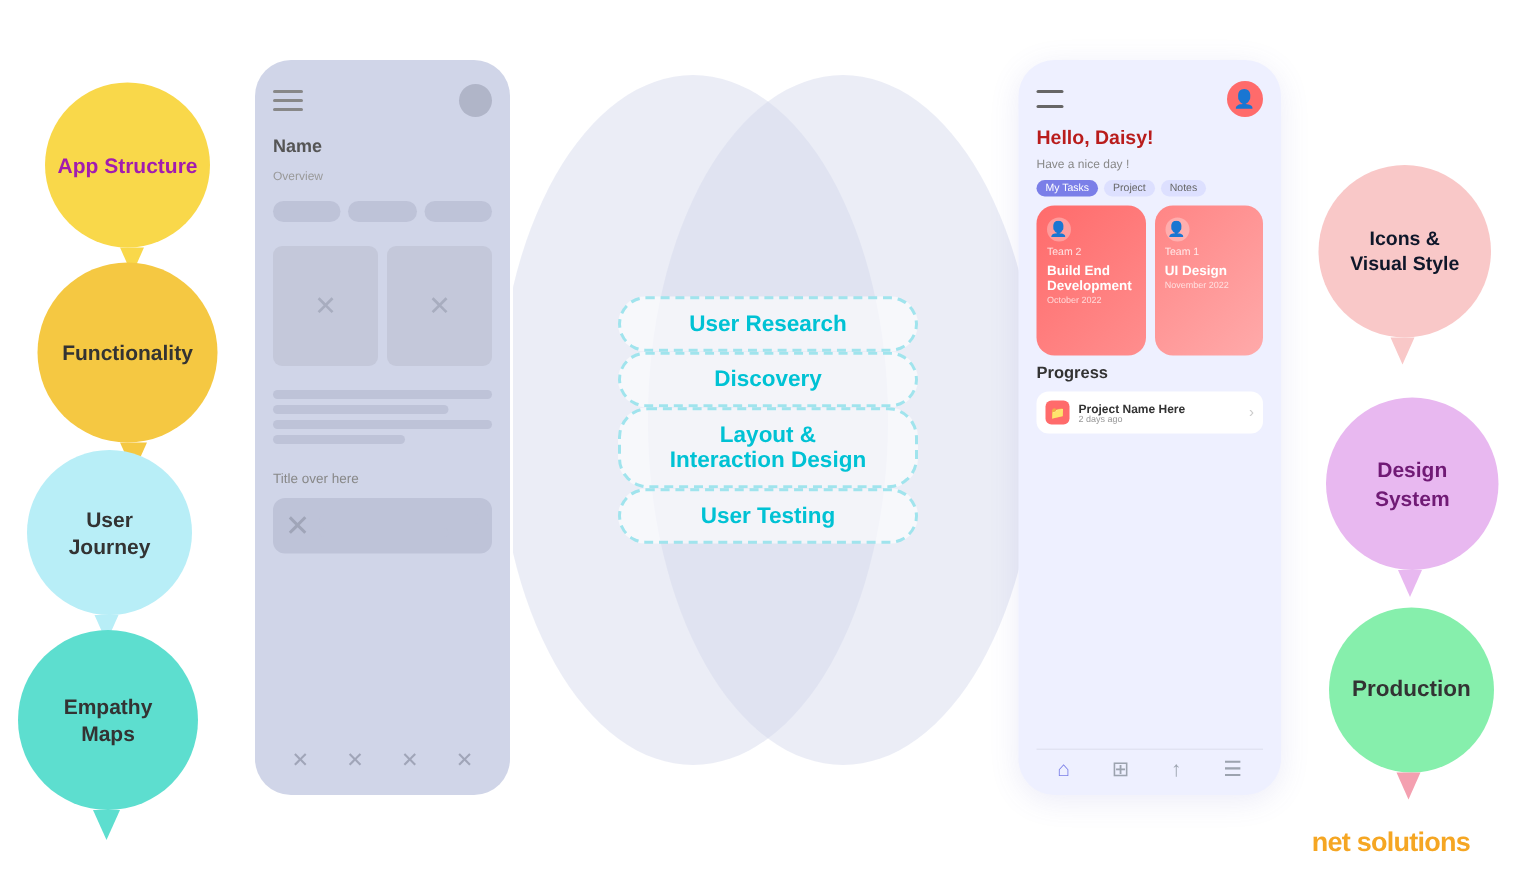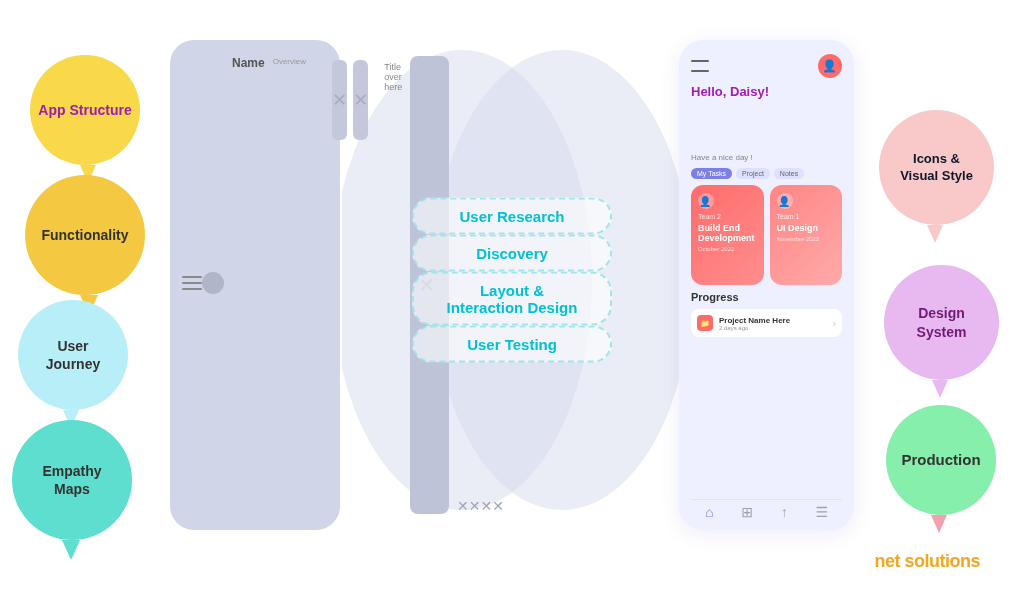--- a/index.html
+++ b/index.html
@@ -139,20 +139,21 @@
     .phone-left {
       position: absolute;
       left: 0;
       top: 10px;
       width: 170px;
       height: 490px;
       background: #D0D5E8;
       border-radius: 24px;
       padding: 16px 12px;
       display: flex;
+      flex-direction: column;
       gap: 8px;
       z-index: 2;
     }
     .phone-left-header {
       display: flex;
       justify-content: space-between;
       align-items: center;
       margin-bottom: 4px;
     }
     .hamburger-icon { width: 20px; height: 14px; display: flex; flex-direction: column; justify-content: space-between; }
@@ -206,22 +207,22 @@
     }
     .app-header {
       display: flex;
       justify-content: space-between;
       align-items: center;
     }
     .app-hamburger { width: 18px; height: 12px; display: flex; flex-direction: column; justify-content: space-between; }
     .app-hamburger span { display: block; height: 2px; background: #666; border-radius: 2px; }
     .app-avatar { width: 24px; height: 24px; border-radius: 50%; background: #FF6B6B; display: flex; align-items: center; justify-content: center; }
     .app-avatar-icon { font-size: 12px; color: white; }
-    .hello-text { font-size: 13px; font-weight: 700; color: #a21caf; }
-    .have-nice { font-size: 8px; color: #888; margin-top: 48px; }
+    .hello-text { font-size: 13px; font-weight: 700; color: #b91c1c; }
+    .have-nice { font-size: 8px; color: #888; }
     .app-tabs { display: flex; gap: 4px; }
     .app-tab {
       font-size: 7px; padding: 2px 6px; border-radius: 10px;
       background: #DDE0FF; color: #666;
     }
     .app-tab.active { background: #7B7FE8; color: white; }
 
     
     .task-cards { display: flex; gap: 6px; }
     .task-card {

